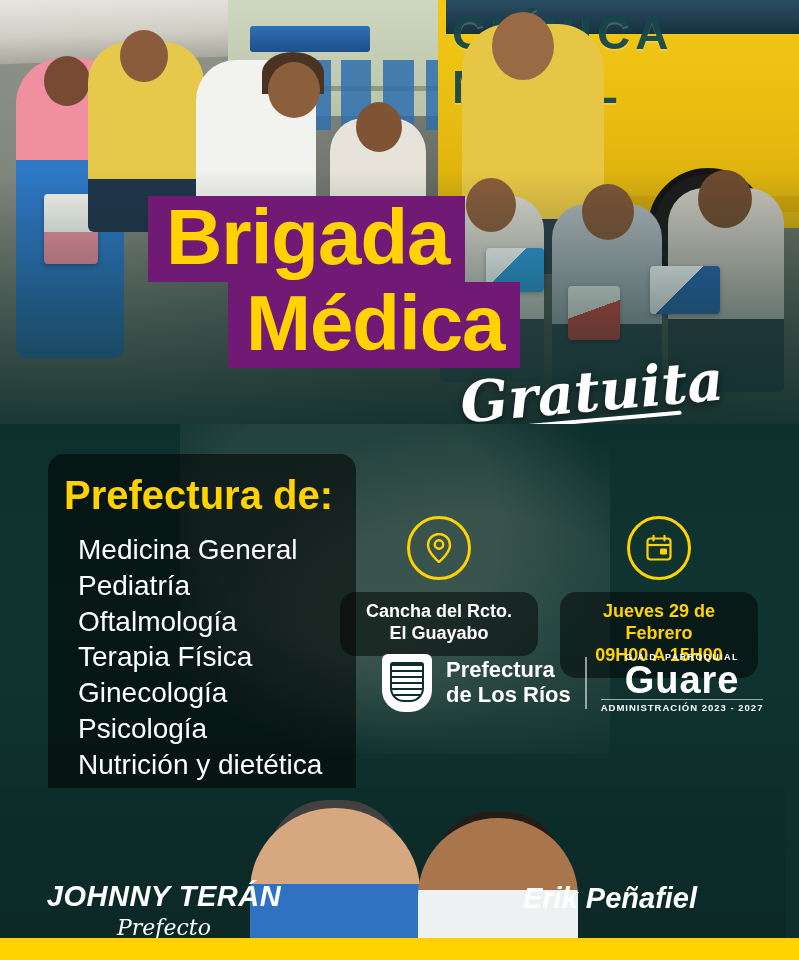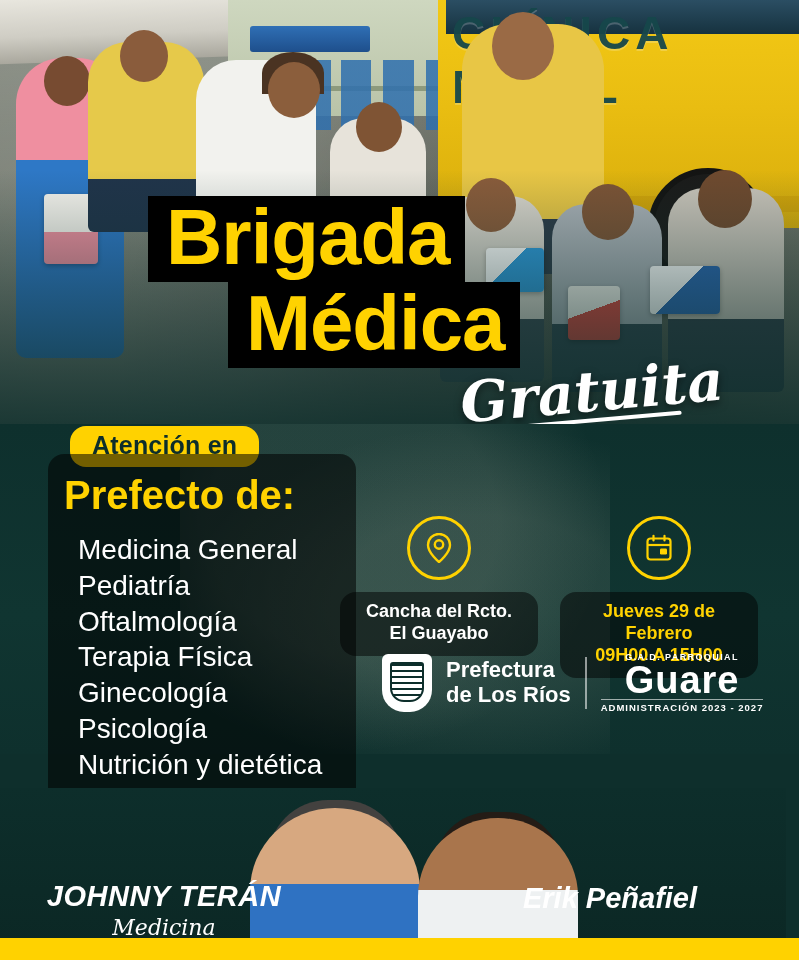--- a/index.html
+++ b/index.html
@@ -170,21 +170,21 @@
   }
 
   
   .title-wrap {
     position: absolute;
     left: 0; top: 196px;
     width: 799px;
   }
   .title-line {
     display: inline-block;
-    background: #000000;
+    background: #701a75;
     color: #ffd200;
     font-weight: bold;
     letter-spacing: -1px;
     padding: 2px 16px 6px 18px;
     line-height: 1;
   }
   .t1 { position: absolute; left: 148px; top: 0; font-size: 78px; }
   .t2 { position: absolute; left: 228px; top: 86px; font-size: 78px; }
   .t3 {
     position: absolute; left: 460px; top: 162px;
@@ -448,24 +448,23 @@
   <div class="title-wrap">
     <span class="title-line t1">Brigada</span>
     <span class="title-line t2">Médica</span>
     <span class="t3">Gratuita</span>
     <span class="t3-underline"></span>
   </div>
 
   <div class="mid">
     <div class="mid-photo-ghost"></div>
 
-    <div class="badge-atencion">Atención en</div>
 
     <div class="services-box">
-      <div class="services-title">Prefecto de:</div>
+      <div class="services-title">Prefectura de:</div>
       <ul class="services-list">
         <li>Medicina General</li>
         <li>Pediatría</li>
         <li>Oftalmología</li>
         <li>Terapia Física</li>
         <li>Ginecología</li>
         <li>Psicología</li>
         <li>Nutrición y dietética</li>
       </ul>
     </div>
@@ -521,21 +520,21 @@
   <div class="bottom">
     <div class="bottom-photo">
       <div class="pr1-hair"></div>
       <div class="portrait pr1"></div>
       <div class="pr2-hair"></div>
       <div class="portrait pr2"></div>
     </div>
 
     <div class="name-left">
       <div class="nm">JOHNNY TERÁN</div>
-      <div class="role">Medicina</div>
+      <div class="role">Prefecto</div>
       <div class="rule"></div>
     </div>
 
     <div class="name-right">
       <div class="nm">Erik Peñafiel</div>
     </div>
   </div>
 
   <div class="footer-bar"></div>
 </div>

